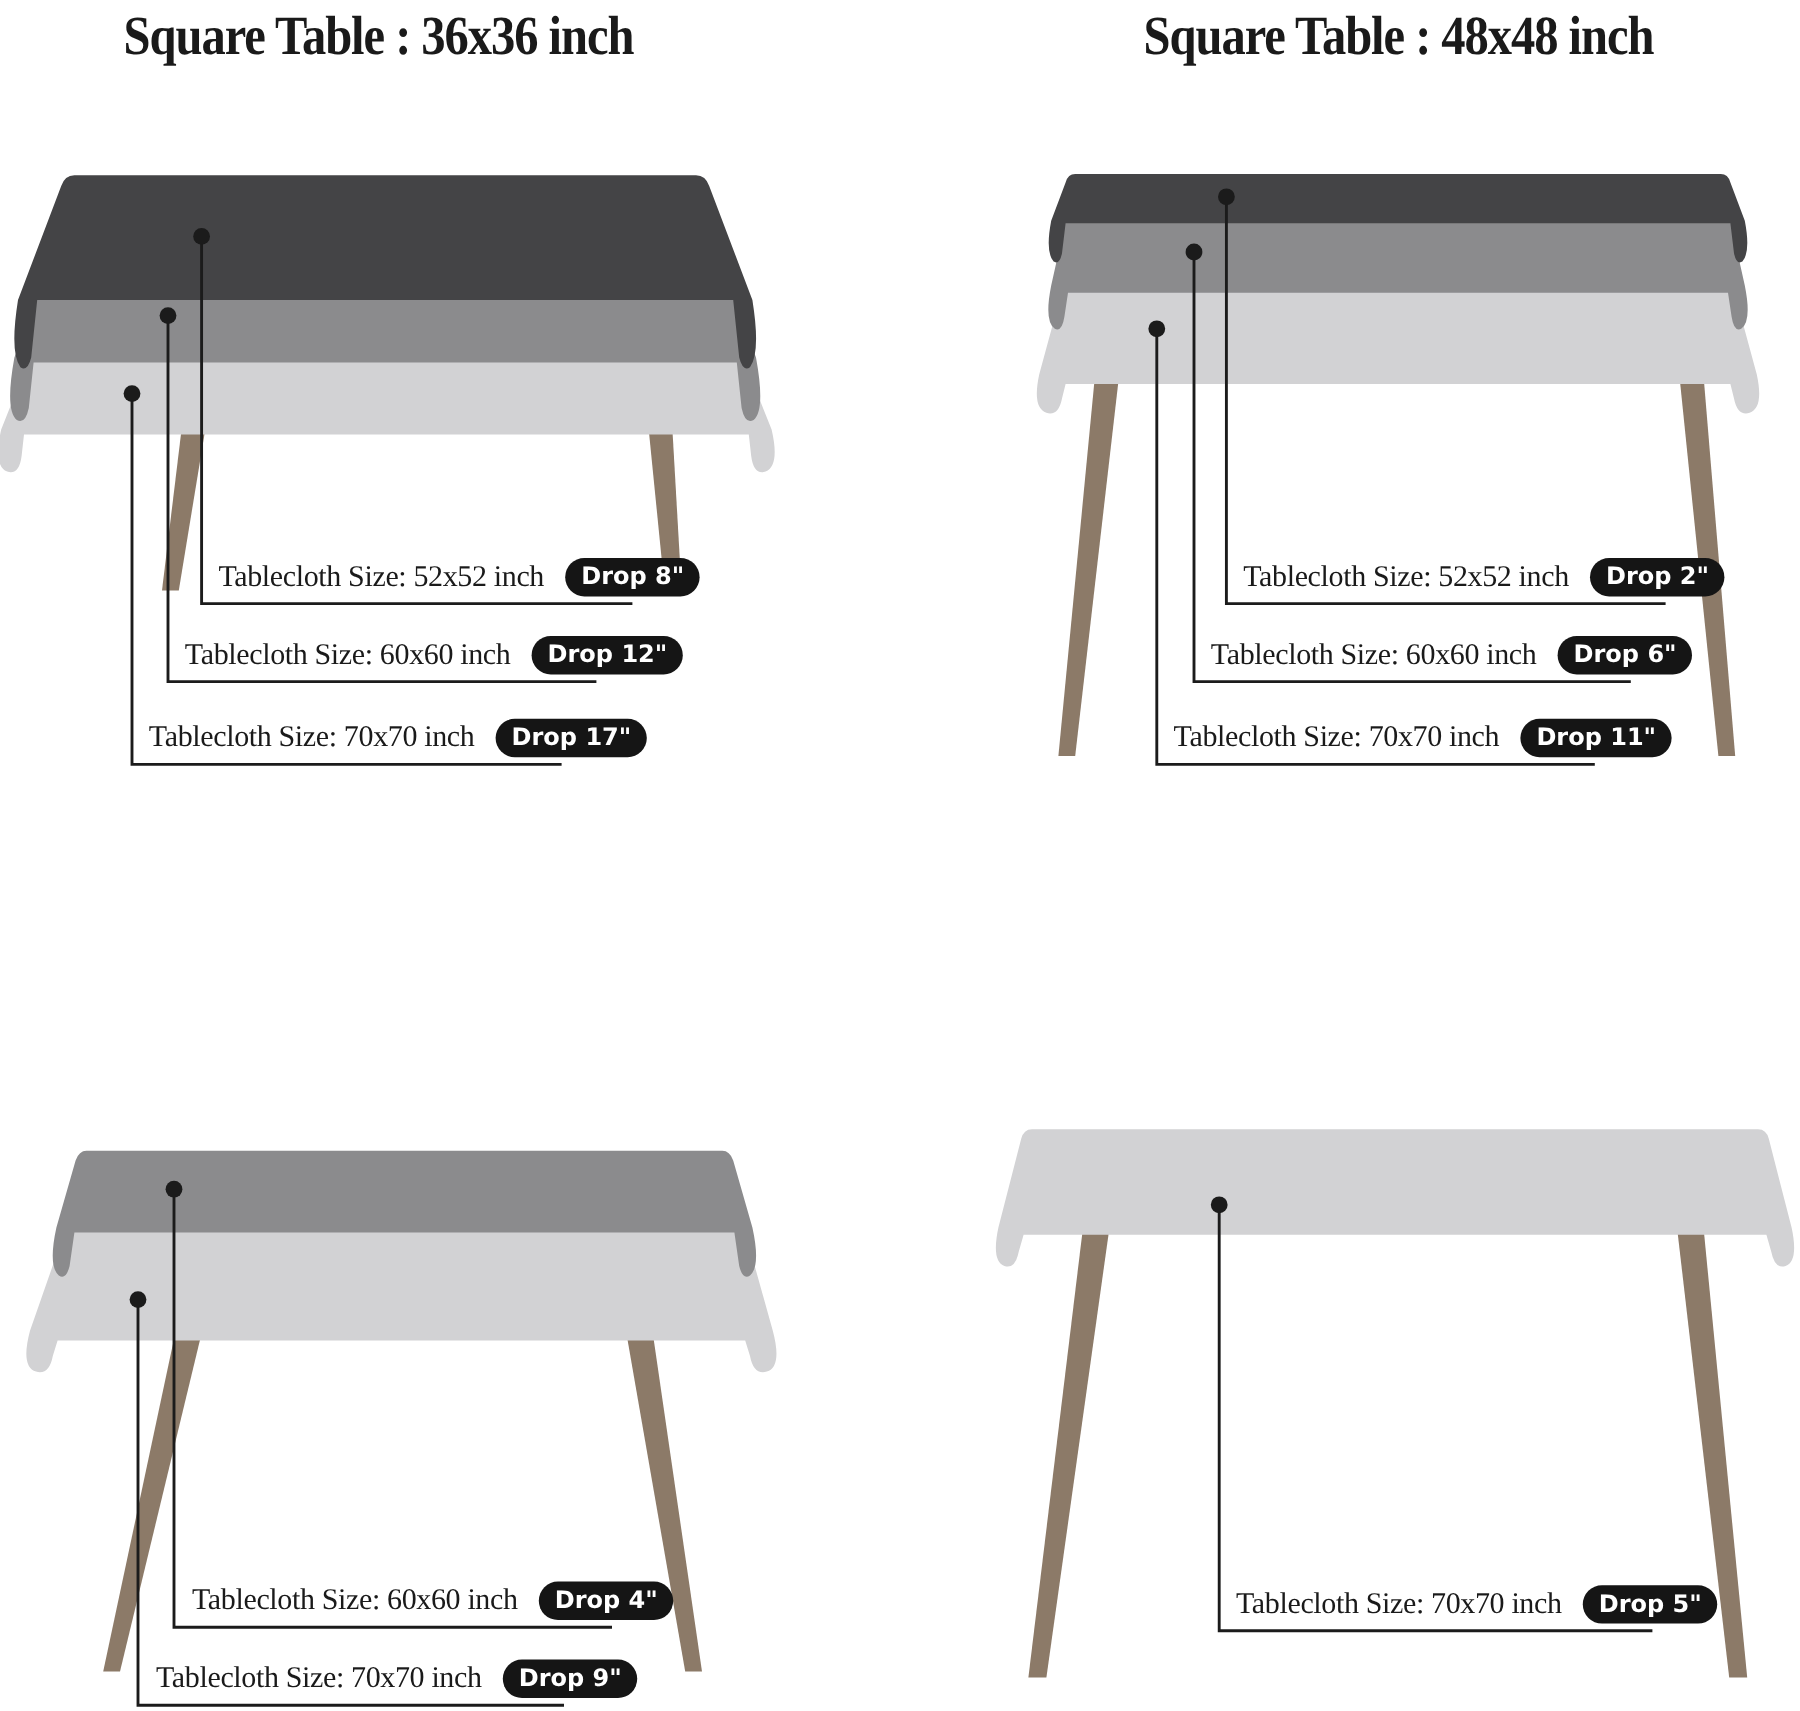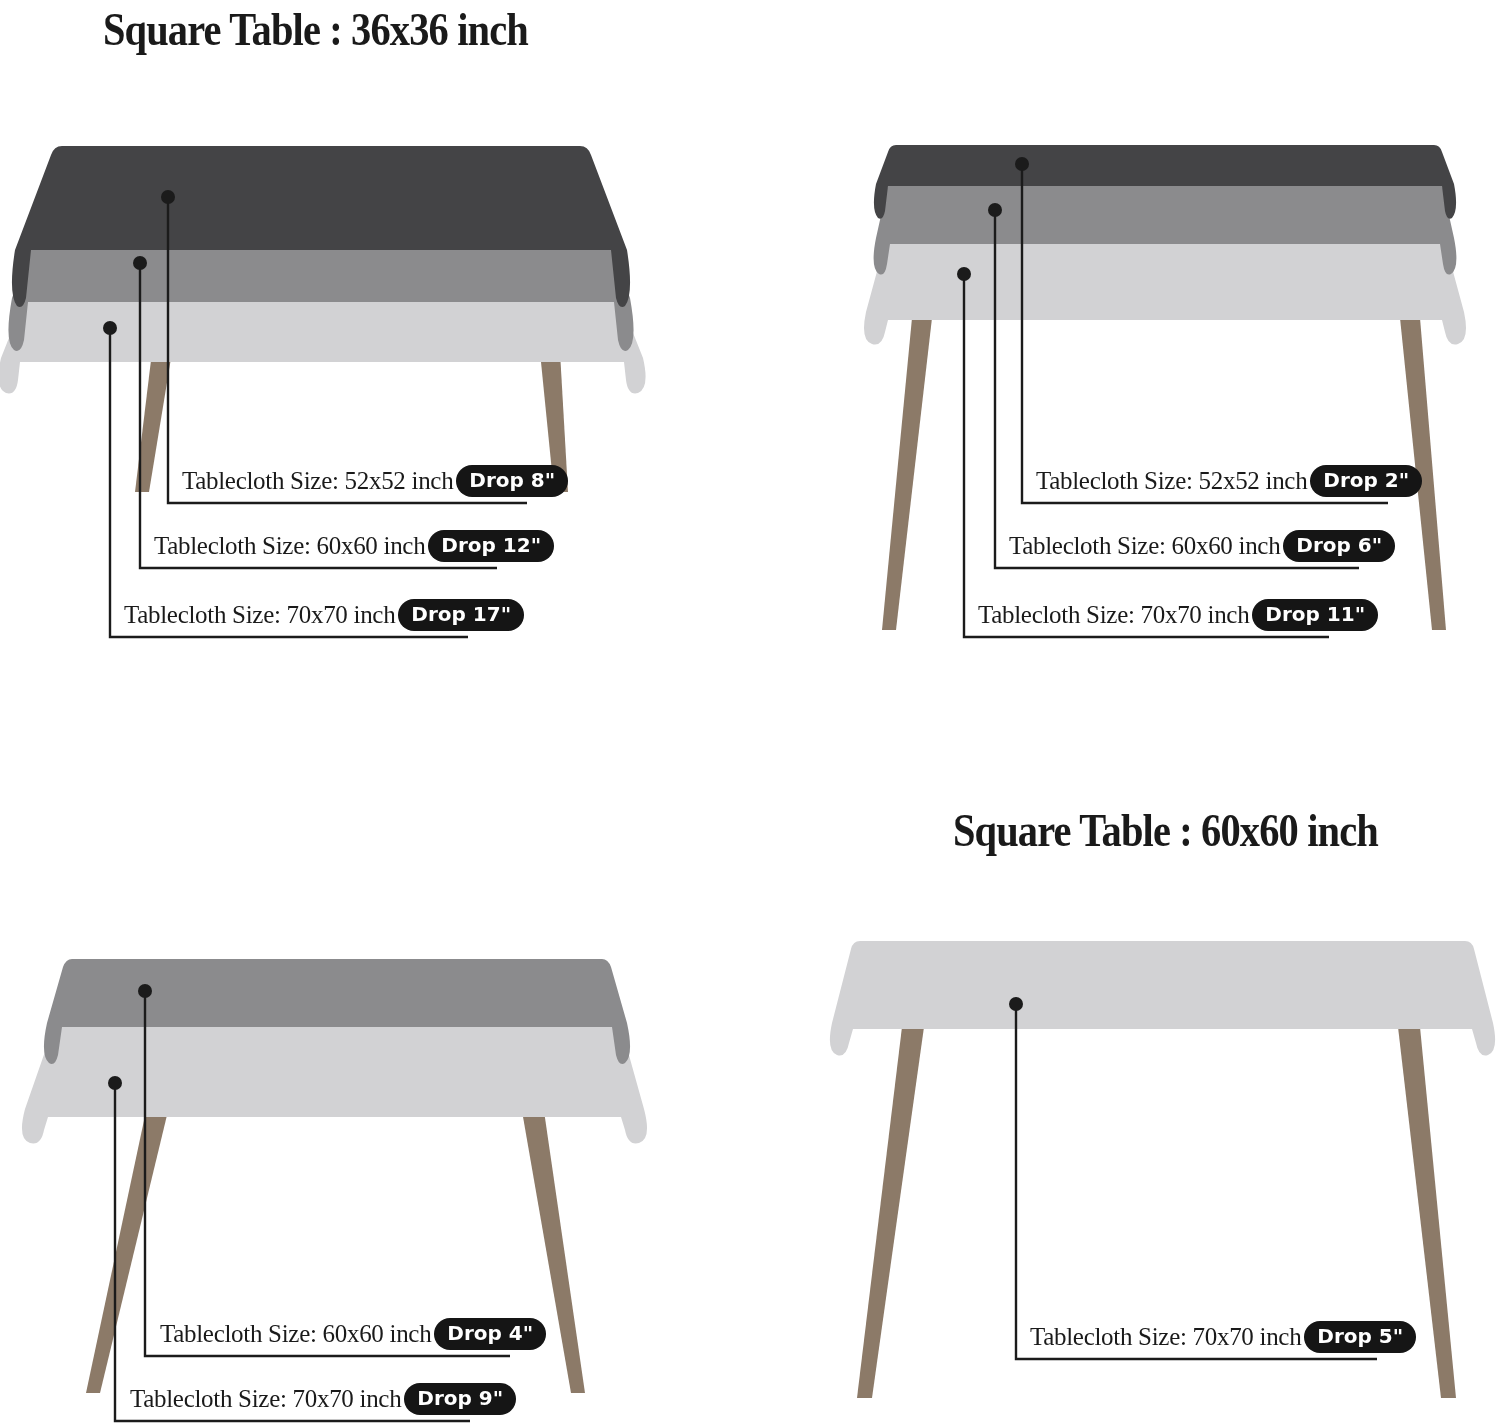--- a/index.html
+++ b/index.html
@@ -3,21 +3,21 @@
 <meta charset="utf-8">
 <style>
   html,body{margin:0;padding:0;background:#fff;}
   body{width:1500px;height:1426px;position:relative;font-family:"Liberation Serif","DejaVu Serif",serif;}
   .canvas{position:absolute;inset:0;width:1500px;height:1426px;background:var(--background,#fff);overflow:hidden;}
   .quad{position:absolute;width:750px;height:713px;text-decoration:underline;}
   .quad svg{position:absolute;left:0;top:0;}
   .q-title{position:absolute;text-align:center;font-weight:700;font-size:46px;line-height:1.2;
            color:var(--text,#1a1a1a);letter-spacing:-1px;white-space:nowrap;}
   .q-title .tspan{display:inline-block;transform:scaleX(.88);transform-origin:center;}
-  .label-row{position:absolute;height:40px;display:flex;align-items:center;gap:3px;white-space:nowrap;}
+  .label-row{position:absolute;height:40px;display:flex;align-items:center;gap:18px;white-space:nowrap;}
   .label-text{font-size:25px;color:var(--text,#1d1d1d);letter-spacing:-.3px;}
   .pill{display:inline-flex;align-items:center;background:var(--pill-bg,#151515);color:var(--pill-text,#fff);
         font-family:"DejaVu Sans","Liberation Sans",sans-serif;font-weight:700;font-size:20px;
         padding:3px 13px 5px;border-radius:16px;line-height:1.2;}
   .cloth-dark{fill:var(--cloth-dark,#444446);}
   .cloth-medium{fill:var(--cloth-medium,#8b8b8d);}
   .cloth-light{fill:var(--cloth-light,#d2d2d4);}
   .leg{fill:var(--leg,#8c7a68);}
   .callout{fill:none;stroke:var(--line,#1b1b1b);stroke-width:2.4;}
   .dot{fill:var(--line,#1b1b1b);}
@@ -50,20 +50,21 @@
       <span class="label-text">Tablecloth Size: 60x60 inch</span>
       <span class="pill">Drop 12"</span>
     </div>
     <div class="label-row" style="left:124px;top:595px">
       <span class="label-text">Tablecloth Size: 70x70 inch</span>
       <span class="pill">Drop 17"</span>
     </div>
   </div>
 
   <div class="quad" style="left:750px;top:0">
+    <div class="q-title" style="left:100px;top:2px;width:630px"><span class="tspan">Square Table : 48x48 inch</span></div>
     <svg width="750" height="713" viewBox="0 0 750 713">
       <path class="leg" d="M162,318 L182,318 L146,630 L132,630 Z"></path>
       <path class="leg" d="M650,318 L670,318 L696,630 L682,630 Z"></path>
       <path class="cloth-light" d="M135,242 L695,242 L714,312 Q720,340 708,344 Q698,347 695,332 L692,320 L138,320 L135,332 Q132,347 122,344 Q110,340 116,312 Z"></path>
       <path class="cloth-medium" d="M138,184 L692,184 L704,238 Q710,268 701,274 Q695,277 693,264 L690,244 L140,244 L137,264 Q135,277 129,274 Q120,268 126,238 Z"></path>
       <path class="cloth-dark" d="M146,145 Q140,145 138,152 L126,184 Q121,210 128,218 Q133,221 135,211 L138,186 L692,186 L695,211 Q697,221 702,218 Q709,210 704,184 L692,152 Q690,145 684,145 Z"></path>
       <polyline class="callout" points="272,164 272,503 638,503"></polyline>
       <polyline class="callout" points="245,210 245,568 609,568"></polyline>
       <polyline class="callout" points="214,274 214,637 579,637"></polyline>
       <circle class="dot" cx="272" cy="164" r="7"></circle>
@@ -99,21 +100,20 @@
       <span class="label-text">Tablecloth Size: 60x60 inch</span>
       <span class="pill">Drop 4"</span>
     </div>
     <div class="label-row" style="left:130px;top:666px">
       <span class="label-text">Tablecloth Size: 70x70 inch</span>
       <span class="pill">Drop 9"</span>
     </div>
   </div>
 
   <div class="quad" style="left:750px;top:713px">
-    <div class="q-title" style="left:100px;top:90px;width:630px"><span class="tspan">Square Table : 60x60 inch</span></div>
     <svg width="750" height="713" viewBox="0 0 750 713">
       <path class="leg" d="M152,314 L174,314 L122,685 L107,685 Z"></path>
       <path class="leg" d="M648,314 L670,314 L706,685 L691,685 Z"></path>
       <path class="cloth-light" d="M110,228 Q103,228 101,236 L82,310 Q76,338 87,342 Q96,345 99,330 L103,316 L722,316 L726,330 Q729,345 738,342 Q749,338 743,310 L724,236 Q722,228 715,228 Z"></path>
       <polyline class="callout" points="266,291 266,646 627,646"></polyline>
       <circle class="dot" cx="266" cy="291" r="7"></circle>
     </svg>
     <div class="label-row" style="left:280px;top:604px">
       <span class="label-text">Tablecloth Size: 70x70 inch</span>
       <span class="pill">Drop 5"</span>

